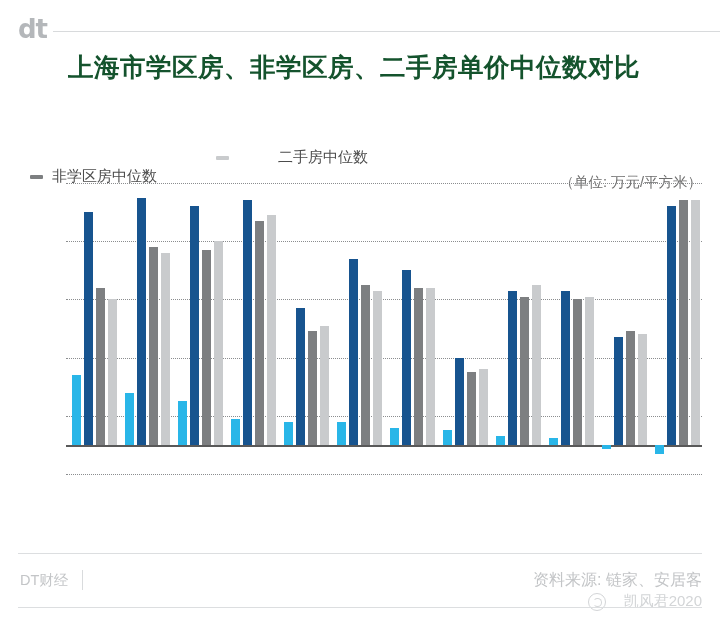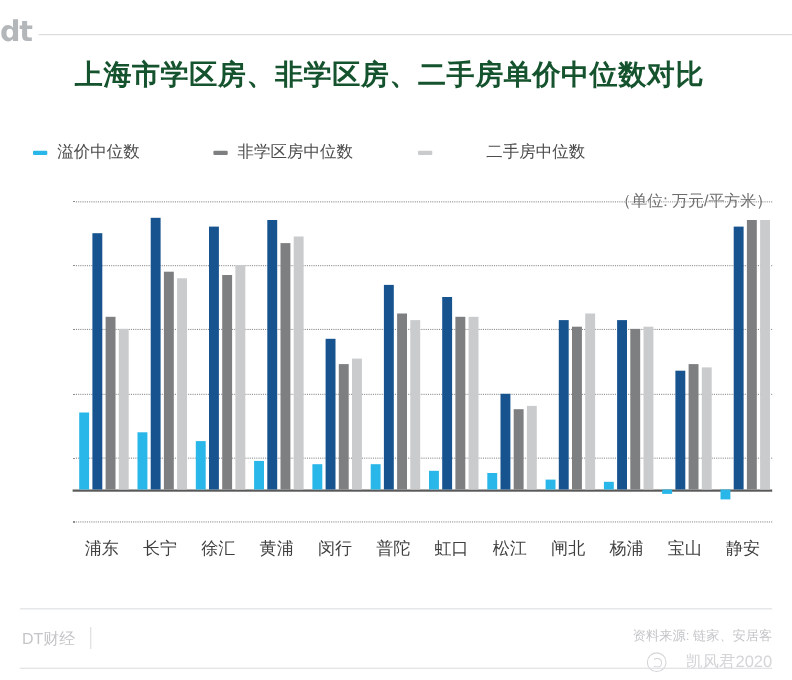--- a/index.html
+++ b/index.html
@@ -18,20 +18,21 @@
   .brand-bar {
     position: absolute;
     top: 14px;
     left: 0;
     width: 720px;
     height: 30px;
     display: flex;
     align-items: center;
   }
   .brand-logo {
+    margin-left: 18px;
     font-size: 26px;
     font-weight: 700;
     color: #b4b7ba;
     letter-spacing: -1px;
     line-height: 1;
     font-family: "DejaVu Sans", sans-serif;
   }
   .brand-rule {
     flex: 1;
     height: 1px;
@@ -60,21 +61,21 @@
     display: flex;
     align-items: center;
   }
   .legend-item {
     display: flex;
     align-items: center;
     white-space: nowrap;
   }
   .legend-item.i0 { width: 164px; }
   .legend-item.i1 { width: 182px; }
-  .legend-item.i2 { width: 186px; }
+  .legend-item.i2 { width: 186px; margin-top: 38px; }
   .legend-item.i3 { width: 133px; gap: 40px; }
   .legend-swatch {
     width: 13px;
     height: 4px;
     border-radius: 1px;
     margin-right: 9px;
     flex: none;
   }
   .legend-label {
     font-size: 15px;
@@ -200,21 +201,21 @@
   .footer-divider {
     width: 1px;
     height: 20px;
     background: #d9dbdd;
     margin-left: 14px;
   }
   .footer-source {
     position: absolute;
     right: 18px;
     top: 570px;
-    font-size: 12px;
+    font-size: 16px;
     color: #c3c5c7;
     white-space: nowrap;
   }
   .watermark {
     position: absolute;
     right: 18px;
     top: 592px;
     font-size: 15px;
     color: #d3d5d7;
     display: flex;
@@ -247,24 +248,20 @@
 <body>
 
 <div class="brand-bar">
   <div class="brand-logo">dt</div>
   <div class="brand-rule"></div>
 </div>
 
 <div class="chart-title">上海市学区房、非学区房、二手房单价中位数对比</div>
 
 <div class="legend">
-  <div class="legend-item i0">
-    <span class="legend-swatch" style="background:#29b6e8"></span>
-    <span class="legend-label">溢价中位数</span>
-  </div>
   <div class="legend-item i2">
     <span class="legend-swatch" style="background:#7d7f81"></span>
     <span class="legend-label">非学区房中位数</span>
   </div>
   <div class="legend-item i3">
     <span class="legend-swatch" style="background:#c9cbcd"></span>
     <span class="legend-label">二手房中位数</span>
   </div>
 </div>
 
@@ -347,34 +344,20 @@
         <div class="bar s2" title="非学区房中位数 宝山: 3.9" style="bottom: 173px; height: 113.533px;"></div>
         <div class="bar s3" title="二手房中位数 宝山: 3.8" style="bottom: 173px; height: 110.622px;"></div>
       </div>
       <div class="bar-group" style="left: 589px; width: 45px;">
         <div class="bar s0" title="溢价中位数 静安: -0.3" style="bottom: 164.267px; height: 8.73333px;"></div>
         <div class="bar s1" title="学区房中位数 静安: 8.2" style="bottom: 173px; height: 238.711px;"></div>
         <div class="bar s2" title="非学区房中位数 静安: 8.4" style="bottom: 173px; height: 244.533px;"></div>
         <div class="bar s3" title="二手房中位数 静安: 8.4" style="bottom: 173px; height: 244.533px;"></div>
       </div>
     </div>
-  <div class="x-labels" id="x-labels">
-      <div class="x-label" style="left: 0px; width: 53px;">浦东</div>
-      <div class="x-label" style="left: 53px; width: 53px;">长宁</div>
-      <div class="x-label" style="left: 106px; width: 53px;">徐汇</div>
-      <div class="x-label" style="left: 159px; width: 53px;">黄浦</div>
-      <div class="x-label" style="left: 212px; width: 53px;">闵行</div>
-      <div class="x-label" style="left: 265px; width: 53px;">普陀</div>
-      <div class="x-label" style="left: 318px; width: 53px;">虹口</div>
-      <div class="x-label" style="left: 371px; width: 53px;">松江</div>
-      <div class="x-label" style="left: 424px; width: 53px;">闸北</div>
-      <div class="x-label" style="left: 477px; width: 53px;">杨浦</div>
-      <div class="x-label" style="left: 530px; width: 53px;">宝山</div>
-      <div class="x-label" style="left: 583px; width: 53px;">静安</div>
-    </div>
 </div>
 
 <div class="footer-rule-top"></div>
 <div class="footer-brand">
   <span>DT财经</span>
   <span class="footer-divider"></span>
 </div>
 <div class="footer-source">资料来源: 链家、安居客</div>
 <div class="watermark">
   <span class="watermark-icon"></span>

